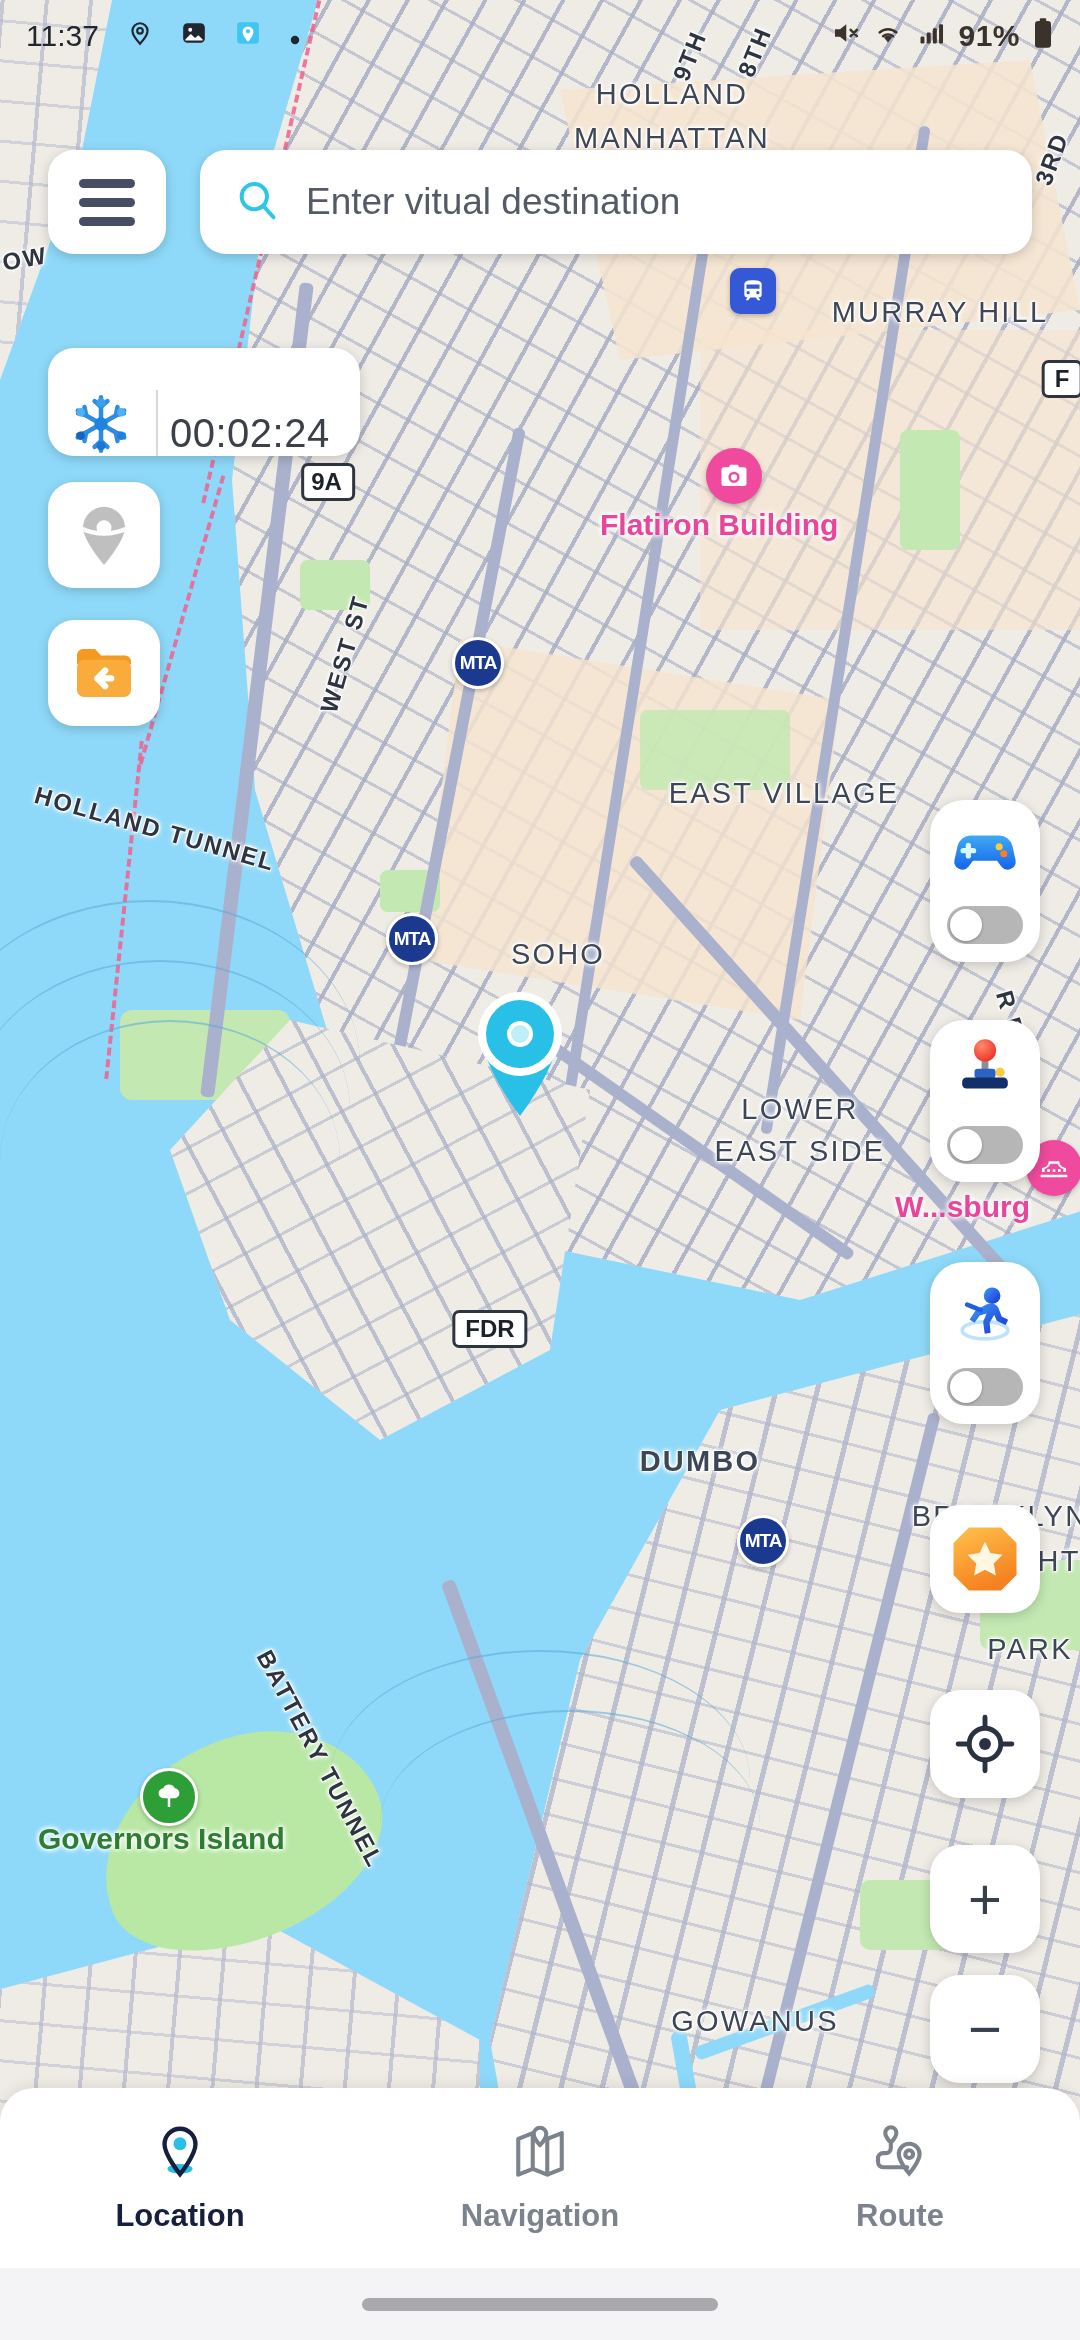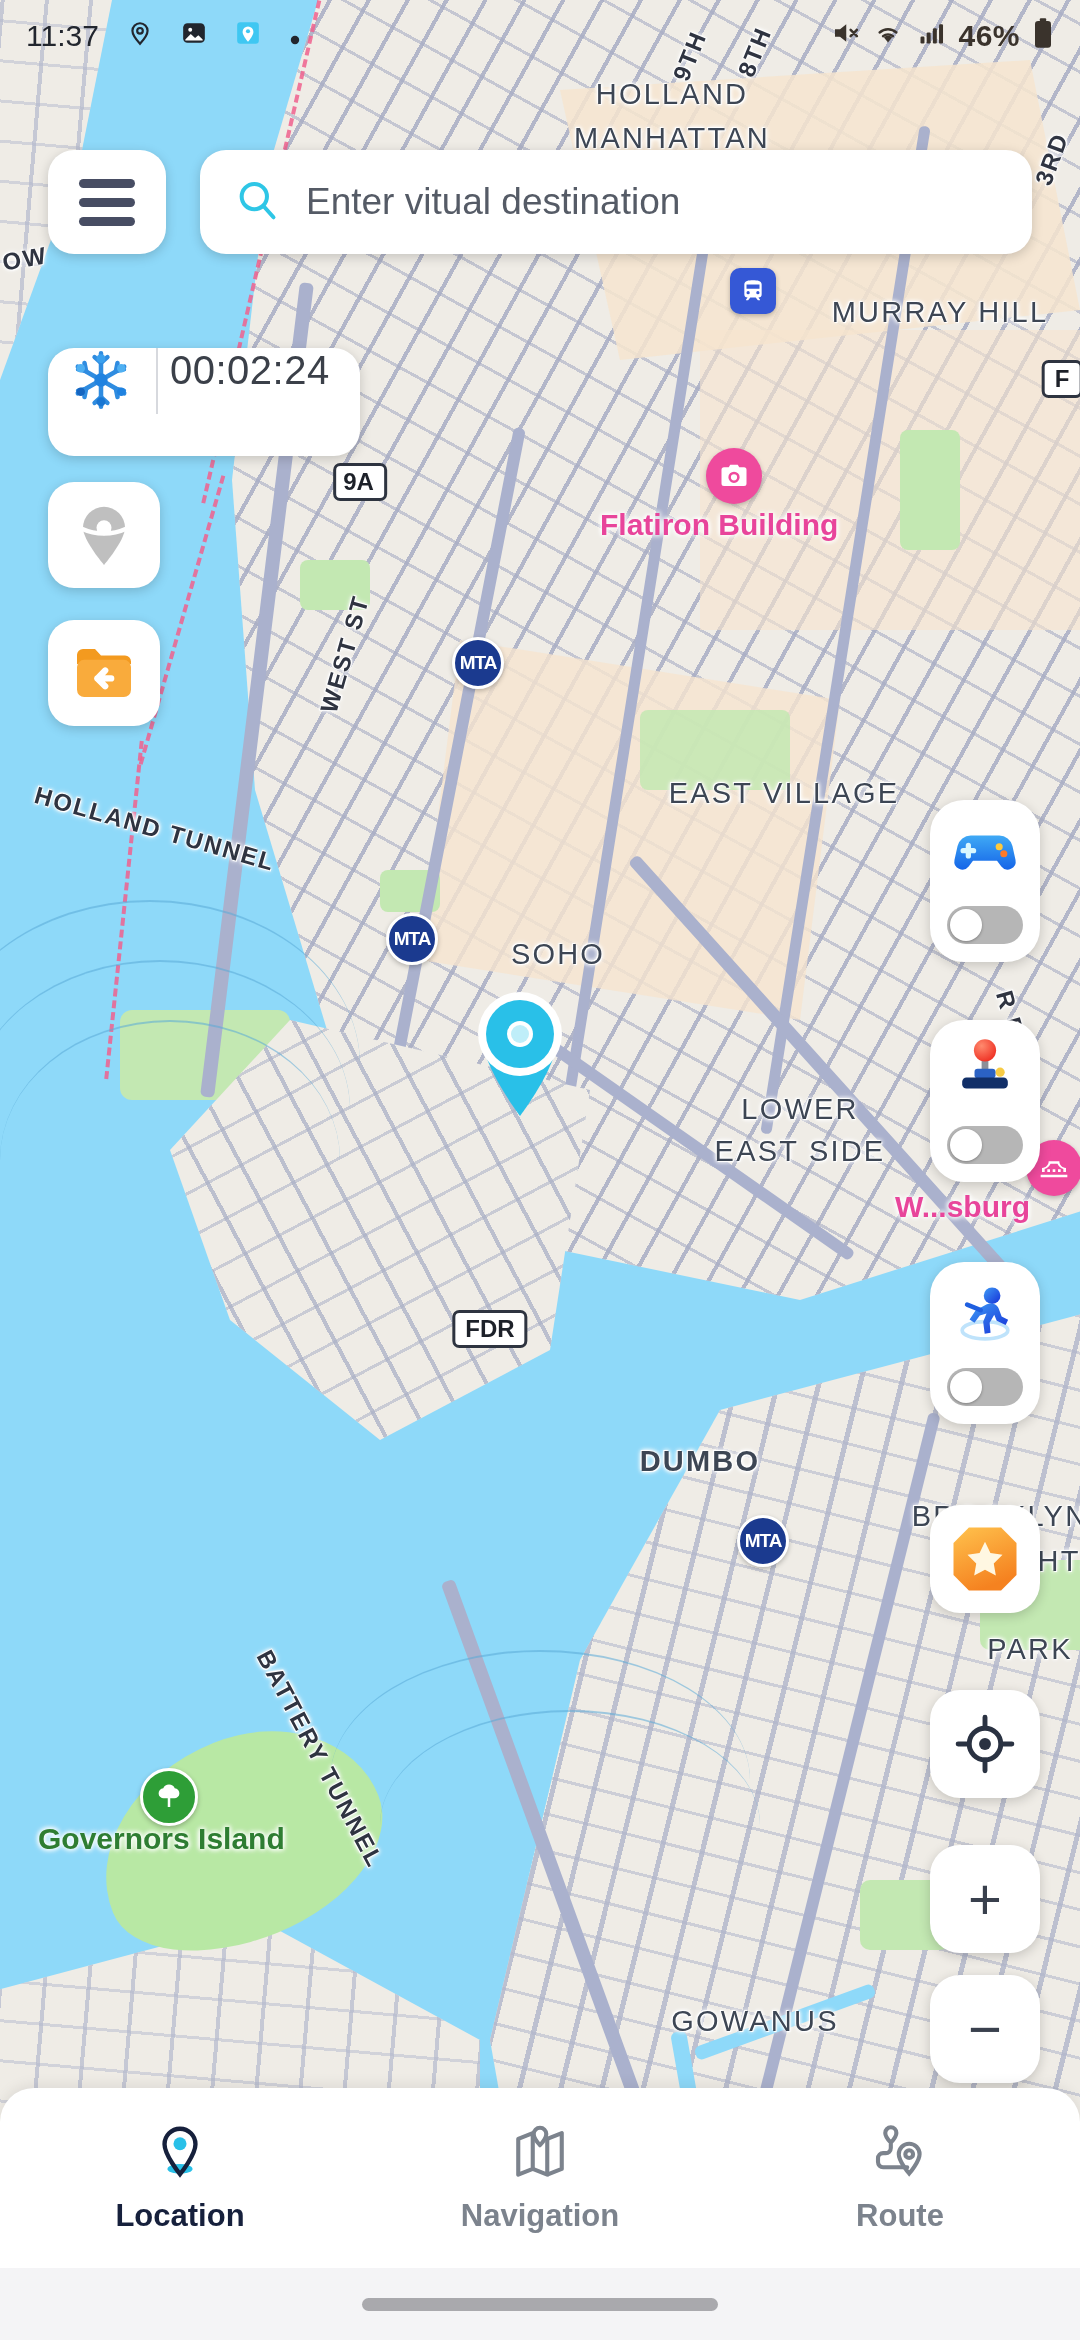--- a/index.html
+++ b/index.html
@@ -115,21 +115,21 @@
     flex:1; height:104px; background:#fff; border-radius:26px;
     display:flex; align-items:center; padding:0 34px; gap:26px;
     box-shadow:0 3px 12px rgba(0,0,0,.18);
   }
   #search-placeholder { font-size:37px; color:#555b66; }
 
   
   #freeze-chip {
     position:absolute; left:48px; top:348px; z-index:30;
     height:108px; min-width:296px; background:#fff; border-radius:26px;
-    display:flex; align-items:flex-start; box-shadow:0 3px 12px rgba(0,0,0,.18);
+    display:flex; align-items:flex-end; box-shadow:0 3px 12px rgba(0,0,0,.18);
     padding: 0 10px;
   }
   #freeze-chip .divider { width:2px; height:66px; background:#d7d9de; margin:0 12px; }
   #freeze-time { font-size:40px; color:#3b4049; padding-right:20px; letter-spacing:.5px; }
 
   .sq-btn {
     position:absolute; left:48px; z-index:30;
     width:112px; height:106px; background:#fff; border-radius:26px;
     display:flex; align-items:center; justify-content:center;
     box-shadow:0 3px 12px rgba(0,0,0,.18);
@@ -275,21 +275,21 @@
         <div class="mlabel street" style="left: 690px; top: 42px; transform: translateX(-50%) rotate(-68deg);">9TH</div>
         <div class="mlabel street" style="left: 755px; top: 38px; transform: translateX(-50%) rotate(-68deg);">8TH</div>
         <div class="mlabel street" style="left: 1052px; top: 145px; transform: translateX(-50%) rotate(-70deg);">3RD</div>
         <div class="mlabel street" style="left: 345px; top: 640px; transform: translateX(-50%) rotate(-74deg);">WEST ST</div>
         <div class="mlabel street" style="left: 155px; top: 815px; transform: translateX(-50%) rotate(16deg);">HOLLAND TUNNEL</div>
         <div class="mlabel street" style="left: 320px; top: 1745px; transform: translateX(-50%) rotate(62deg);">BATTERY TUNNEL</div>
         <div class="mlabel street" style="left: 25px; top: 245px; transform: translateX(-50%) rotate(-10deg);">OW</div>
         <div class="mlabel street" style="left: 1010px; top: 1000px; transform: translateX(-50%) rotate(74deg);">R D</div>
       </div>
     <div id="shield-labels">
-        <div class="shield" style="left: 360px; top: 463px; transform: translateX(-50%); padding-left: 7px;">9A</div>
+        <div class="shield" style="left: 328px; top: 463px; transform: translateX(-50%); padding-left: 7px;">9A</div>
         <div class="shield" style="left: 490px; top: 1310px; transform: translateX(-50%);">FDR</div>
         <div class="shield" style="left: 1062px; top: 360px; transform: translateX(-50%);">F</div>
       </div>
 
 
     <div class="poi pinkc" style="left:706px;top:448px;width:56px;height:56px;">
       <svg width="30" height="30" viewBox="0 0 24 24" fill="#fff" aria-hidden="true">
         <path d="M9 3l-1.2 2H4a2 2 0 00-2 2v11a2 2 0 002 2h16a2 2 0 002-2V7a2 2 0 00-2-2h-3.8L15 3H9zm3 5.5A4.5 4.5 0 1112 17.5 4.5 4.5 0 0112 8.5zm0 2A2.5 2.5 0 1012 15.5 2.5 2.5 0 0012 10.5z"></path>
       </svg>
     </div>
@@ -380,21 +380,21 @@
           </svg>
       </span>
       <span>
         <svg width="30" height="28" viewBox="0 0 24 24" fill="#3a332c">
             <rect x="3" y="15" width="3.4" height="6" rx="1"></rect>
             <rect x="8.3" y="11.5" width="3.4" height="9.5" rx="1"></rect>
             <rect x="13.6" y="8" width="3.4" height="13" rx="1"></rect>
             <rect x="18.9" y="4.5" width="3.4" height="16.5" rx="1"></rect>
           </svg>
       </span>
-      <span class="sb-pct">46%</span>
+      <span class="sb-pct">91%</span>
       <span>
         <svg width="22" height="32" viewBox="0 0 14 24" fill="#3a332c">
             <rect x="4.5" y="1" width="5" height="2.2" rx="1"></rect>
             <rect x="1" y="3" width="12" height="20" rx="2.4"></rect>
           </svg>
       </span>
     </div>
   </div>
 
   <div id="topbar">

